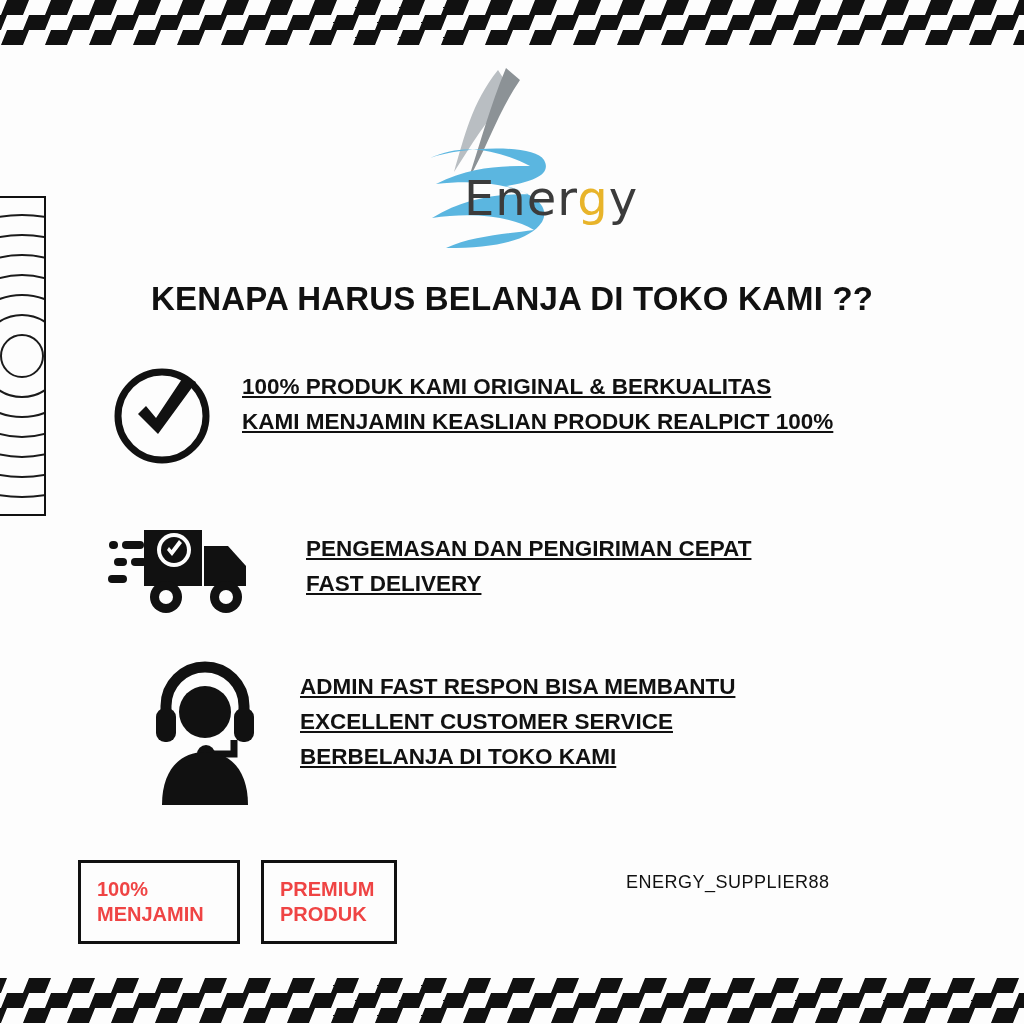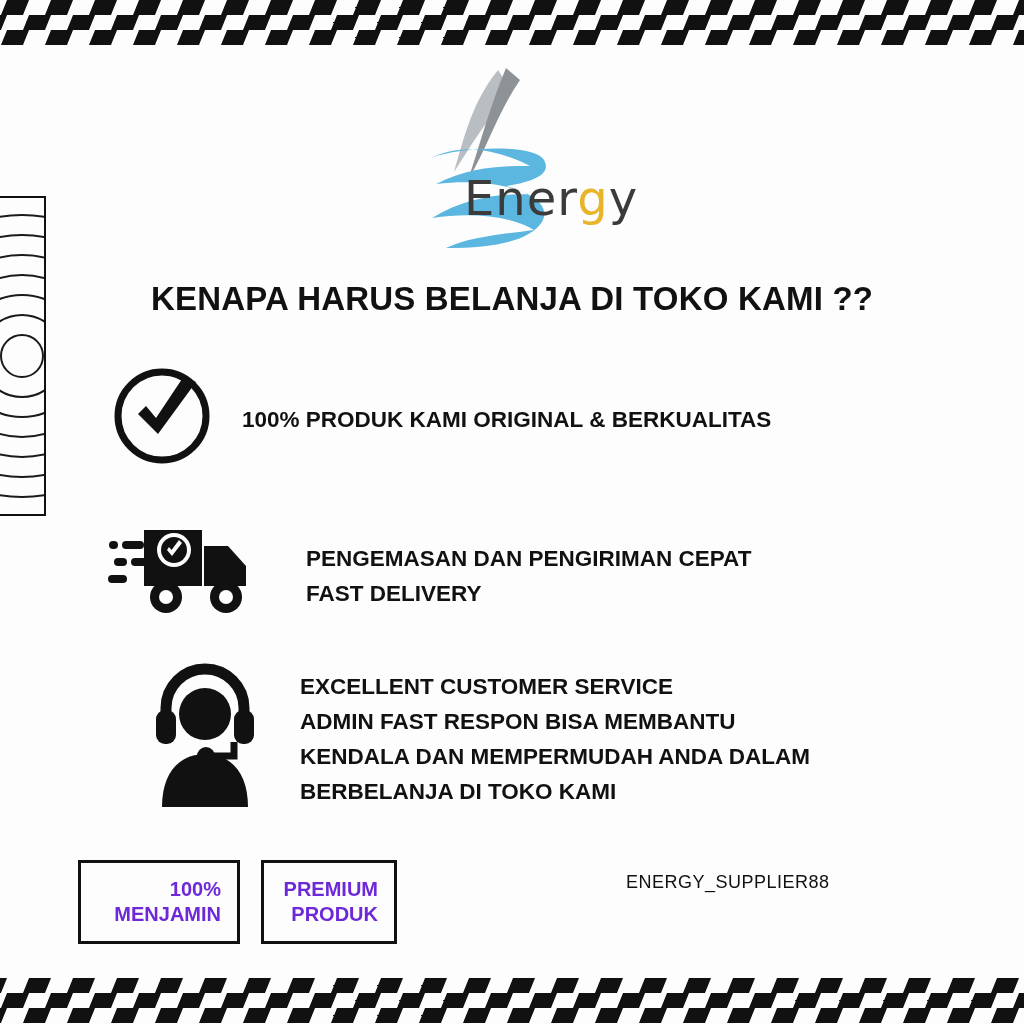--- a/index.html
+++ b/index.html
@@ -111,21 +111,22 @@
     font-size: 33px;
     font-weight: bold;
     letter-spacing: 0.2px;
     color: #111;
   }
 
   
   .feature {
     position: absolute;
     display: flex;
-    align-items: center;
+    align-items: flex-start;
+    text-decoration: underline;
   }
   .feature .icon {
     flex: 0 0 auto;
   }
   .feature .lines {
     font-size: 22.5px;
     font-weight: bold;
     line-height: 1.55;
     color: #111;
   }
@@ -136,27 +137,27 @@
   #feature-delivery { left: 108px; top: 512px; }
   #feature-delivery .lines { margin-left: 52px; margin-top: 20px; }
 
   #feature-support { left: 150px; top: 660px; }
   #feature-support .lines { margin-left: 40px; margin-top: 10px; }
 
   
   .badge {
     position: absolute;
     border: 3px solid #111;
-    text-align: right;
+    text-align: left;
     font-weight: bold;
     font-size: 20px;
     line-height: 1.25;
     padding: 14px 16px;
     box-sizing: border-box;
-    color: #6d28d9;
+    color: #ef4444;
   }
   #badge-original { left: 78px; top: 860px; width: 162px; }
   #badge-premium  { left: 261px; top: 860px; width: 136px; }
 
   .shop-handle {
     position: absolute;
     left: 626px;
     top: 872px;
     font-size: 18px;
     letter-spacing: 0.5px;
@@ -205,20 +206,21 @@
 
   <div class="feature" id="feature-quality">
     <div class="icon">
       <svg width="108" height="108" viewBox="0 0 108 108">
         <circle cx="54" cy="54" r="44" fill="none" stroke="#111" stroke-width="7"></circle>
         <path d="M30 52 L50 72 L88 20 L76 14 L48 56 L38 44 Z" fill="#111"></path>
       </svg>
     </div>
     <div class="lines">
       <div>100% PRODUK KAMI ORIGINAL &amp; BERKUALITAS</div>
+      <div>KAMI MENJAMIN KEASLIAN PRODUK REALPICT 100%</div>
     </div>
   </div>
 
   <div class="feature" id="feature-delivery">
     <div class="icon">
       <svg width="146" height="110" viewBox="0 0 146 110">
         <rect x="1" y="29" width="9" height="8" rx="4" fill="#111"></rect>
         <rect x="14" y="29" width="22" height="8" rx="4" fill="#111"></rect>
         <rect x="6" y="46" width="13" height="8" rx="4" fill="#111"></rect>
         <rect x="23" y="46" width="16" height="8" rx="4" fill="#111"></rect>
@@ -246,23 +248,22 @@
         <path d="M16 58 L16 46 A39 39 0 0 1 94 46 L94 58" fill="none" stroke="#111" stroke-width="11"></path>
         <rect x="6" y="48" width="20" height="34" rx="9" fill="#111"></rect>
         <rect x="84" y="48" width="20" height="34" rx="9" fill="#111"></rect>
         <circle cx="55" cy="52" r="26" fill="#111"></circle>
         <path d="M84 80 L84 94 L64 94" fill="none" stroke="#111" stroke-width="7"></path>
         <circle cx="56" cy="94" r="9" fill="#111"></circle>
         <path d="M12 145 C12 110, 30 92, 55 92 C80 92, 98 110, 98 145 Z" fill="#111"></path>
       </svg>
     </div>
     <div class="lines">
+      <div>ADMIN FAST RESPON BISA MEMBANTU</div>
       <div>EXCELLENT CUSTOMER SERVICE</div>
-      <div>ADMIN FAST RESPON BISA MEMBANTU</div>
-      <div>KENDALA DAN MEMPERMUDAH ANDA DALAM</div>
       <div>BERBELANJA DI TOKO KAMI</div>
     </div>
   </div>
 
   <div class="badge" id="badge-original">
     <div>100%</div>
     <div>MENJAMIN</div>
   </div>
   <div class="badge" id="badge-premium">
     <div>PREMIUM</div>

